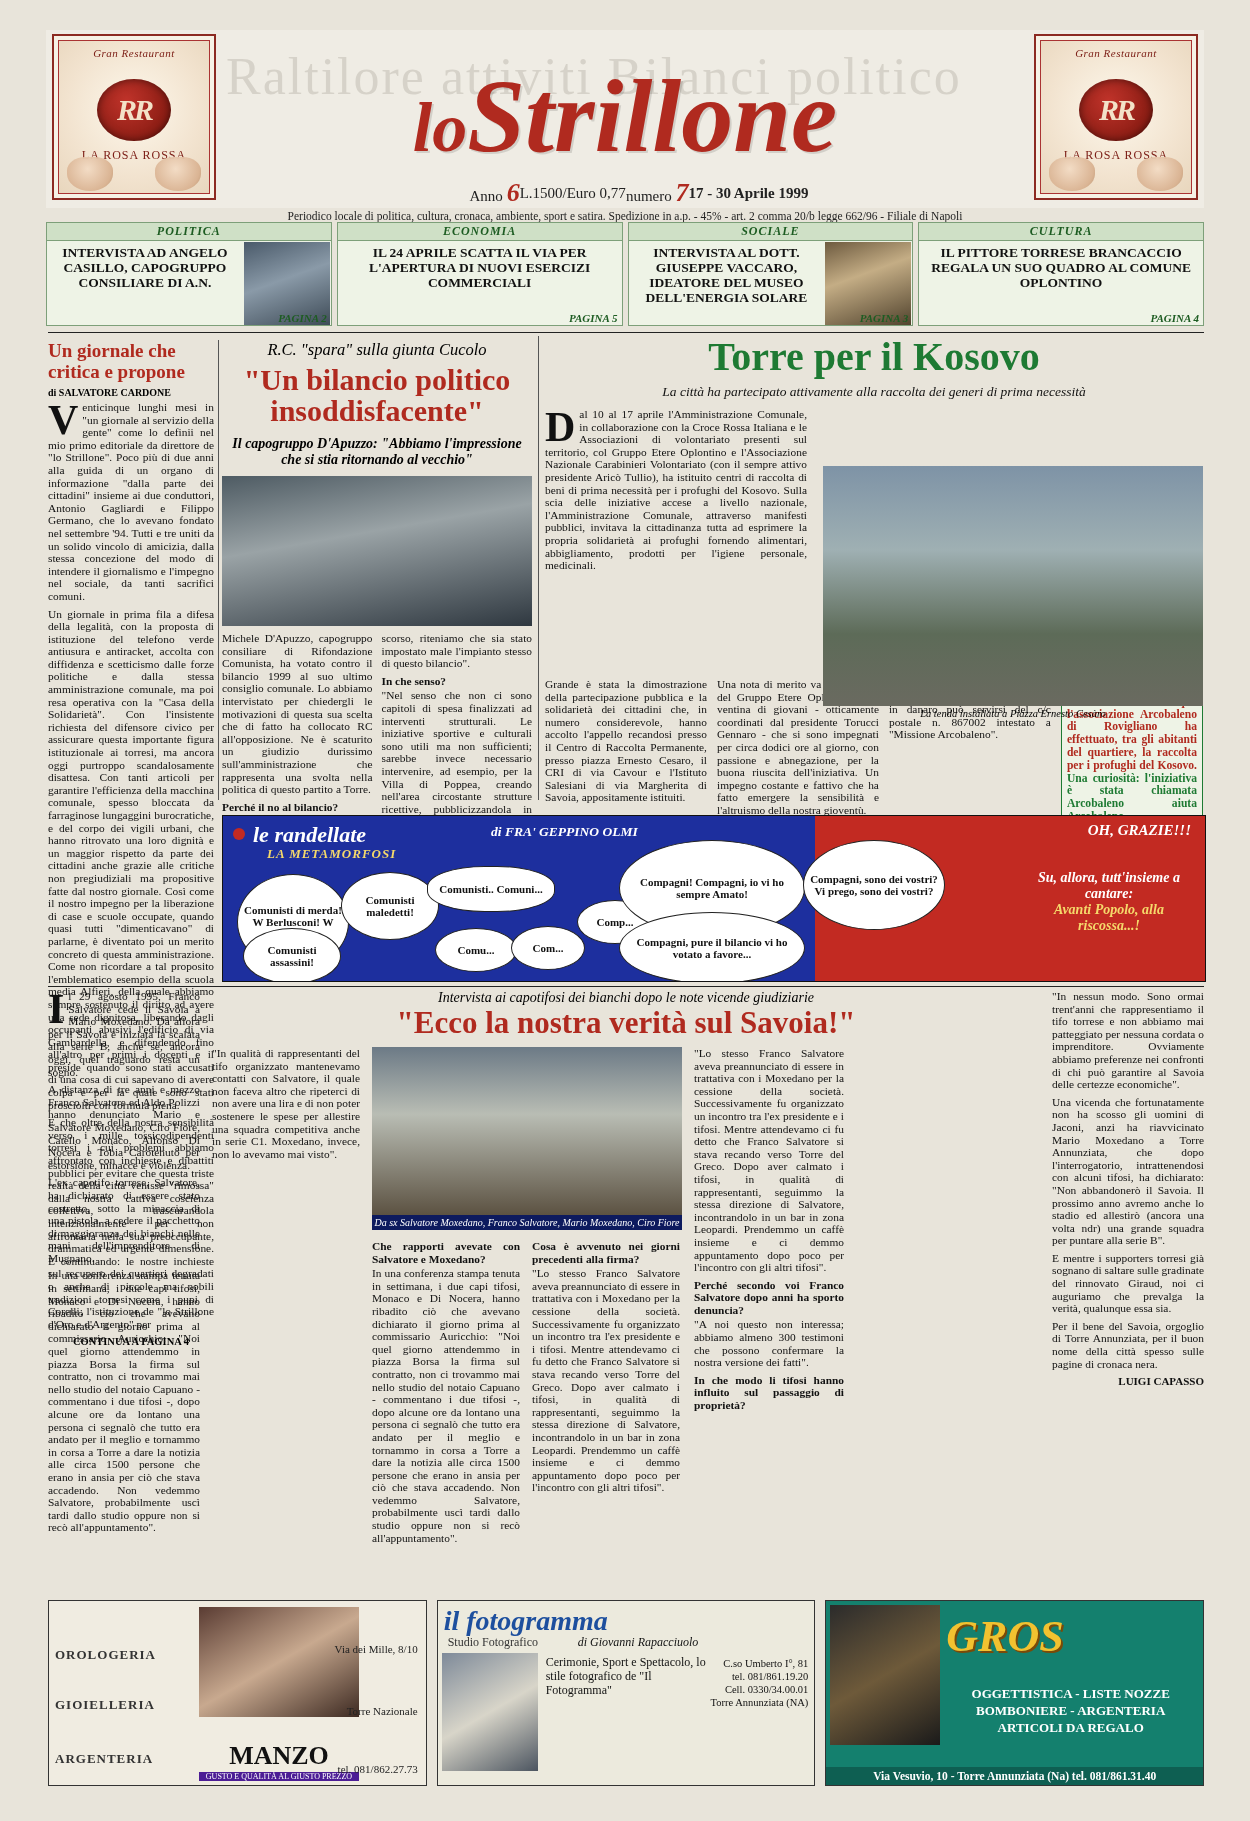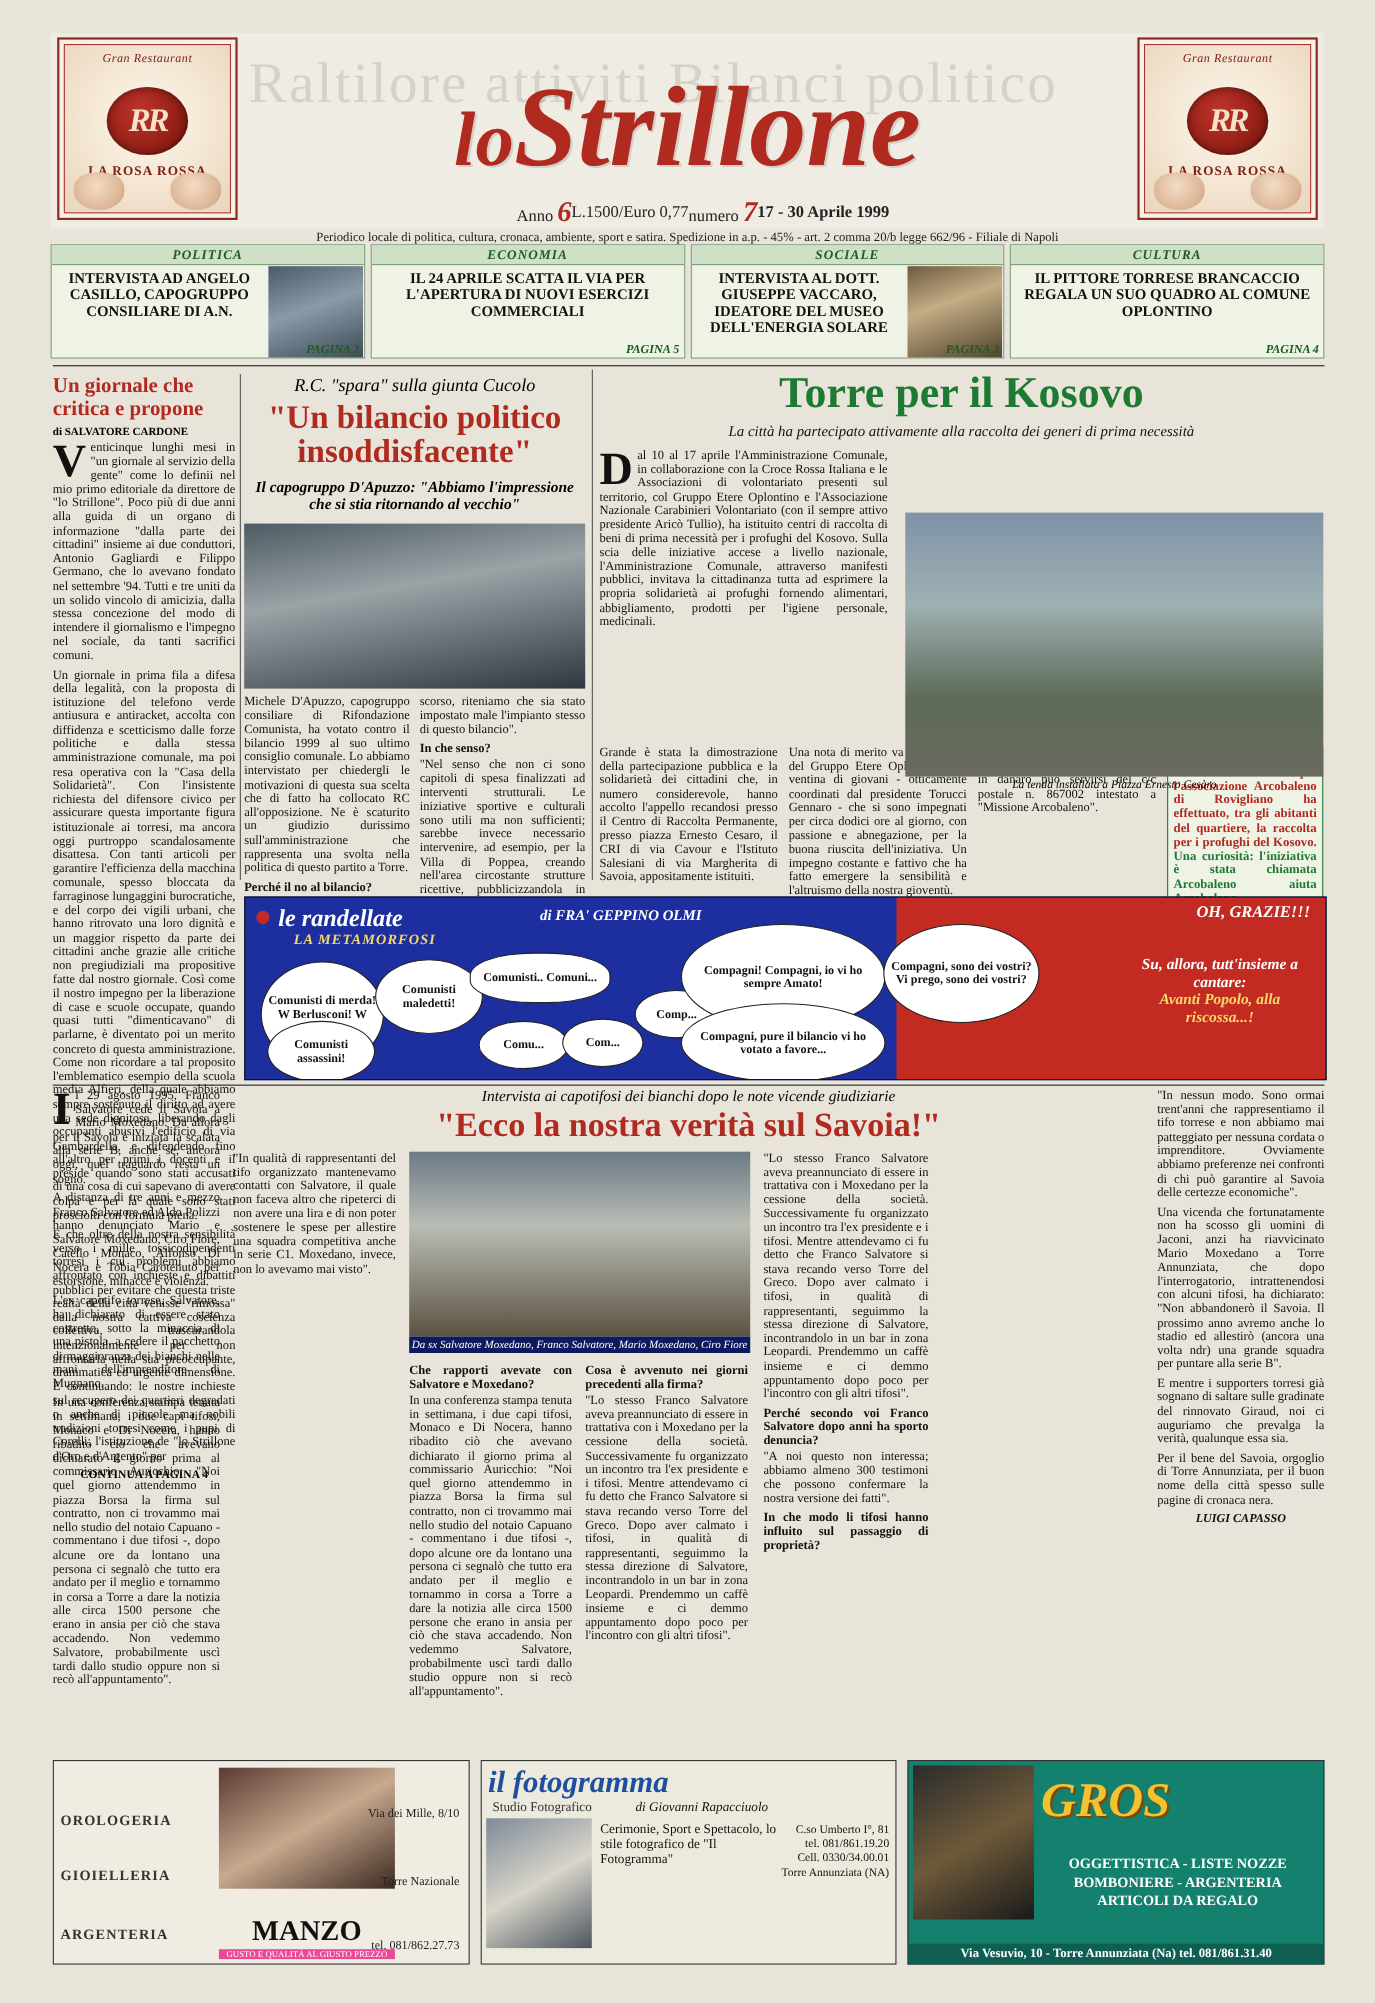--- a/index.html
+++ b/index.html
@@ -18,21 +18,21 @@
   .logo-box{position:absolute;top:4px;width:160px;height:162px;border:2px solid #8c2a22;background:#f6f2e6;}
   .logo-left{left:6px;}
   .logo-right{right:6px;}
   .logo-inner{position:absolute;left:4px;top:4px;right:4px;bottom:4px;border:1px solid #a33;background:
      radial-gradient(circle at 50% 45%, #fdf8ec 0%, #f2e3cf 60%, #e8d6bd 100%);}
   .logo-top-text{position:absolute;top:6px;left:0;width:100%;text-align:center;font-size:11px;font-style:italic;color:#7d2018;letter-spacing:.5px;font-family:"Liberation Serif",serif;}
   .logo-seal{position:absolute;left:50%;top:38px;transform:translateX(-50%);width:74px;height:62px;border-radius:50%;
      background:radial-gradient(circle at 40% 35%, #c0332a 0%, #8c1d14 70%, #5d1009 100%);
      color:#f3e2c8;font-size:30px;font-style:italic;font-weight:bold;text-align:center;line-height:62px;letter-spacing:-3px;
      box-shadow:inset 0 0 8px rgba(0,0,0,.5);}
-  .logo-bottom-text{position:absolute;bottom:30px;left:0;width:100%;text-align:center;font-size:12px;color:#7d2018;font-weight:bold;letter-spacing:1px;}
+  .logo-bottom-text{position:absolute;bottom:30px;left:0;width:100%;text-align:center;font-size:12px;color:#7d2018;font-weight:normal;letter-spacing:1px;}
   .cherub{position:absolute;bottom:2px;width:46px;height:34px;border-radius:40% 40% 50% 50%;
     background:radial-gradient(circle at 45% 35%, #f3dcc5 0%, #d9b291 70%, #b08a66 100%);opacity:.95;}
   .cherub.l{left:8px;}
   .cherub.r{right:8px;}
   .ghost{position:absolute;left:180px;top:24px;width:790px;height:140px;opacity:.18;color:#6a6252;
      font-size:52px;font-family:"Liberation Serif",serif;letter-spacing:2px;line-height:46px;overflow:hidden;}
   .title{position:absolute;left:0;width:100%;top:38px;text-align:center;
      font-size:96px;line-height:96px;color:#b02a1f;font-style:italic;font-weight:bold;
      font-family:"Liberation Serif",serif;text-shadow:2px 2px 0 rgba(0,0,0,.12);}
   .title .lo{font-size:70px;}
@@ -91,28 +91,28 @@
       font-size:11px;font-weight:bold;color:#111;line-height:12px;padding:4px;}
   .comic .thanks{position:absolute;right:14px;top:6px;color:#fff;font-size:15px;font-weight:bold;font-style:italic;}
   .comic .finale{position:absolute;right:16px;top:54px;width:160px;color:#fff;font-size:14px;font-weight:bold;font-style:italic;text-align:center;line-height:16px;}
   .comic .finale em{color:#f5d96b;}
   
   .lower{position:absolute;left:48px;top:990px;width:1156px;height:370px;}
   .L-kicker{font-size:14px;font-style:italic;text-align:center;}
   .L-head{font-size:31px;font-weight:bold;color:#b02a1f;text-align:center;font-family:"Liberation Serif",serif;line-height:33px;}
   .L-photo{width:310px;height:168px;background:linear-gradient(180deg,#6c7a86 0%,#b9bdb4 40%,#5c5242 100%);}
   .L-cap{font-size:10px;font-style:italic;text-align:center;background:#0d1a5e;color:#fff;padding:2px;}
-  .sign{text-align:center;font-size:11px;font-weight:bold;font-style:italic;margin-top:4px;}
+  .sign{text-align:right;font-size:11px;font-weight:bold;margin-top:4px;}
   
   .ads{position:absolute;left:48px;top:1600px;width:1156px;height:186px;display:flex;gap:10px;}
   .ad{position:relative;flex:1;border:1px solid #333;overflow:hidden;}
   .ad1{background:#f0ece1;}
   .ad1 .imgs{position:absolute;left:150px;top:6px;width:160px;height:110px;background:linear-gradient(150deg,#5a3c33,#c8a98f,#3d2a22);}
   .ad1 .manzo{position:absolute;left:150px;bottom:14px;width:160px;text-align:center;font-size:26px;font-weight:bold;color:#111;font-family:"Liberation Serif",serif;}
-  .ad1 .manzo-sub{position:absolute;left:150px;bottom:4px;width:160px;text-align:center;font-size:8px;background:#ec4899;color:#fff;}
+  .ad1 .manzo-sub{position:absolute;left:150px;bottom:4px;width:160px;text-align:center;font-size:8px;background:#4c1d95;color:#fff;}
   .ad1 .w{position:absolute;left:6px;font-size:13px;font-weight:bold;letter-spacing:1px;color:#333;}
   .ad1 .r{position:absolute;right:8px;font-size:11px;color:#222;}
   .ad2{background:#eceadd;}
   .ad2 .fotog{position:absolute;left:6px;top:4px;font-size:28px;font-weight:bold;font-style:italic;color:#1d4f9e;font-family:"Liberation Serif",serif;}
   .ad2 .studio{position:absolute;left:10px;top:34px;font-size:12px;color:#333;}
   .ad2 .owner{position:absolute;left:140px;top:34px;font-size:12px;font-style:italic;color:#111;}
   .ad2 .ph{position:absolute;left:4px;top:52px;width:96px;height:118px;background:linear-gradient(150deg,#7e8a99,#d8d5c9,#4c5560);}
   .ad2 .txt{position:absolute;left:108px;top:54px;width:160px;font-size:12px;line-height:14px;color:#111;}
   .ad2 .contact{position:absolute;right:6px;top:56px;width:120px;font-size:10.5px;line-height:13px;text-align:right;color:#111;}
   .ad3{background:#14806e;}

